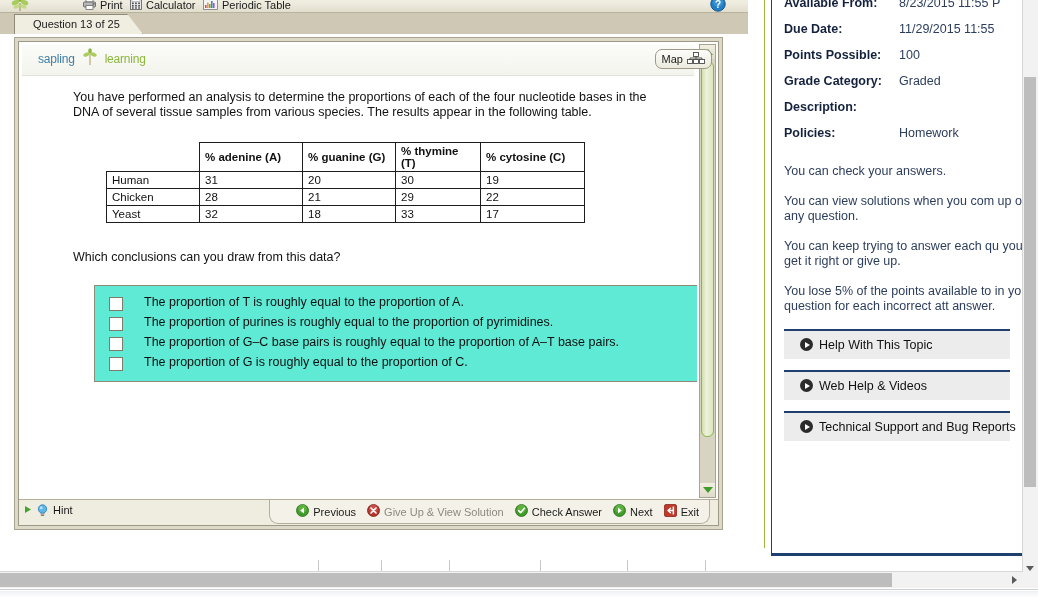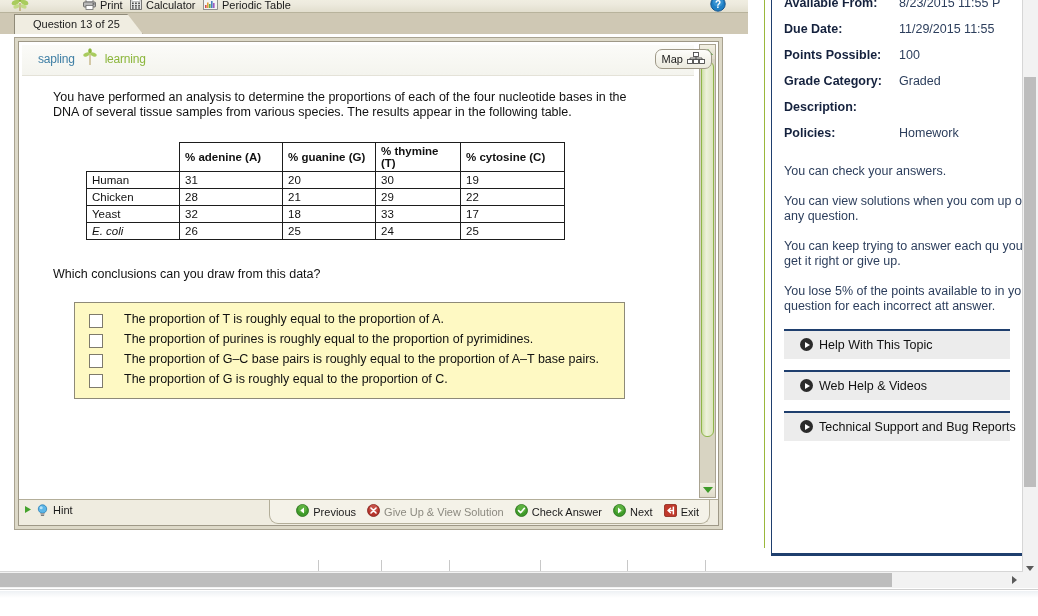--- a/index.html
+++ b/index.html
@@ -125,21 +125,21 @@
     display: flex; align-items: center; gap: 4px;
     padding: 2px 6px;
     background: linear-gradient(to bottom,#fdfdfa,#eceade);
     border: 1px solid #9e9887;
     border-radius: 7px;
     font-size: 11px; color: #1a1a1a;
     cursor: pointer;
     z-index: 5;
   }
 
-  .qbody { padding: 14px 20px 0 34px; }
+  .qbody { padding: 14px 20px 0 54px; }
   .qtext {
     font-size: 12.5px;
     color: #111111;
     line-height: 15px;
     margin: 0 0 22px 0;
     max-width: 582px;
   }
 
   
   table.dtable {
@@ -167,22 +167,22 @@
 
   .qprompt {
     font-size: 12.5px;
     color: #111;
     margin: 27px 0 0 0;
   }
 
   
   .answers {
     margin: 21px 0 0 21px;
-    width: 551px;
-    background: #fef9c3;
+    width: 621px;
+    background: #5eead4;
     border: 1px solid #8e8a78;
     box-sizing: border-box;
     padding: 9px 10px 10px 9px;
   }
   .arow {
     display: flex;
     align-items: flex-start;
     gap: 21px;
     margin-bottom: 4px;
     cursor: pointer;
@@ -543,27 +543,20 @@
                   <td>29</td>
                   <td>22</td>
                 </tr>
                 <tr>
                   <td>Yeast</td>
                   <td>32</td>
                   <td>18</td>
                   <td>33</td>
                   <td>17</td>
                 </tr>
-                <tr>
-                  <td class="ital">E. coli</td>
-                  <td>26</td>
-                  <td>25</td>
-                  <td>24</td>
-                  <td>25</td>
-                </tr>
               </tbody>
             </table>
 
             <p class="qprompt">Which conclusions can you draw from this data?</p>
 
             <div class="answers">
               <div class="arow">
                 <span class="cbox"></span>
                 <span class="alabel">The proportion of T is roughly equal to the proportion of A.</span>
               </div>

